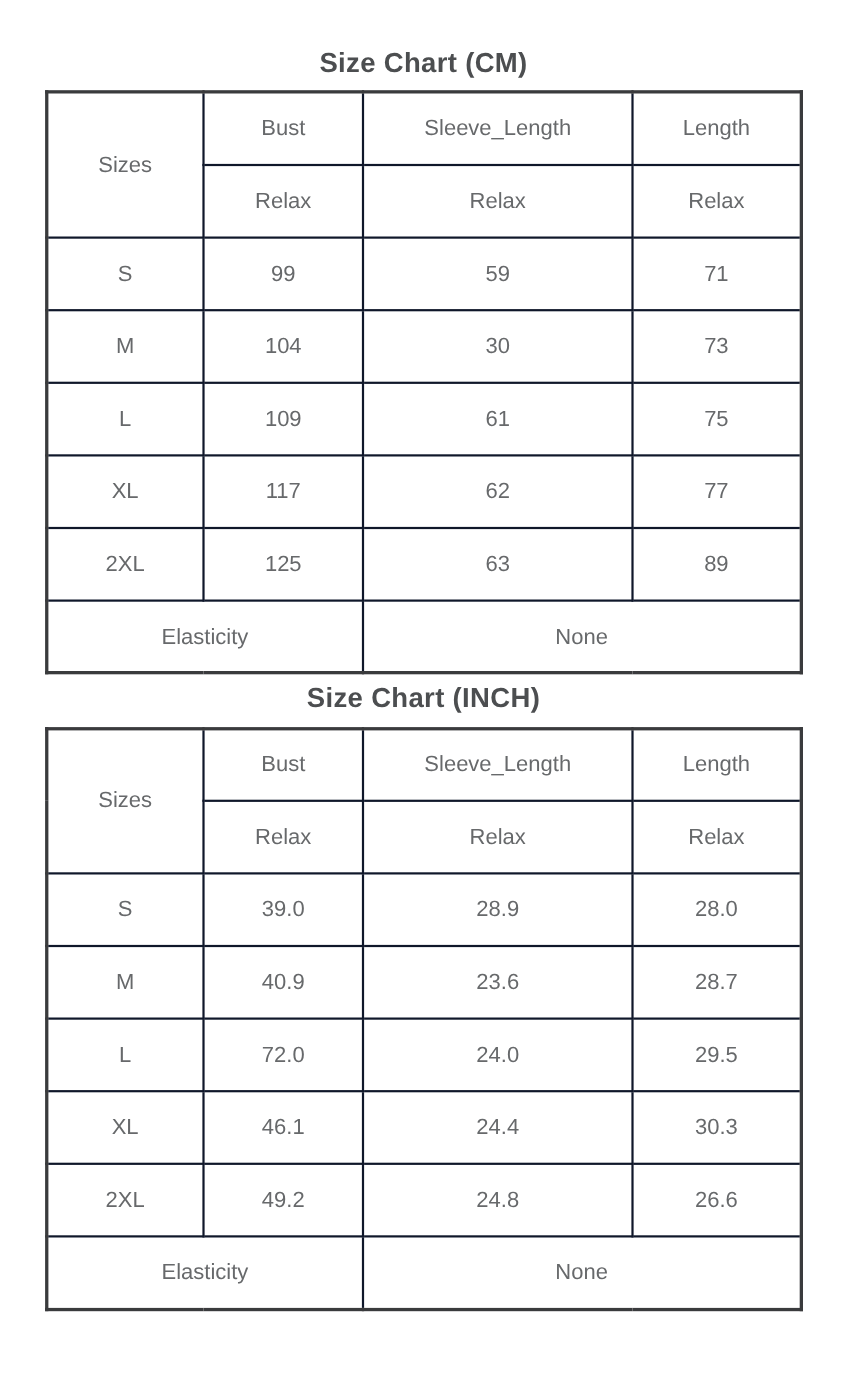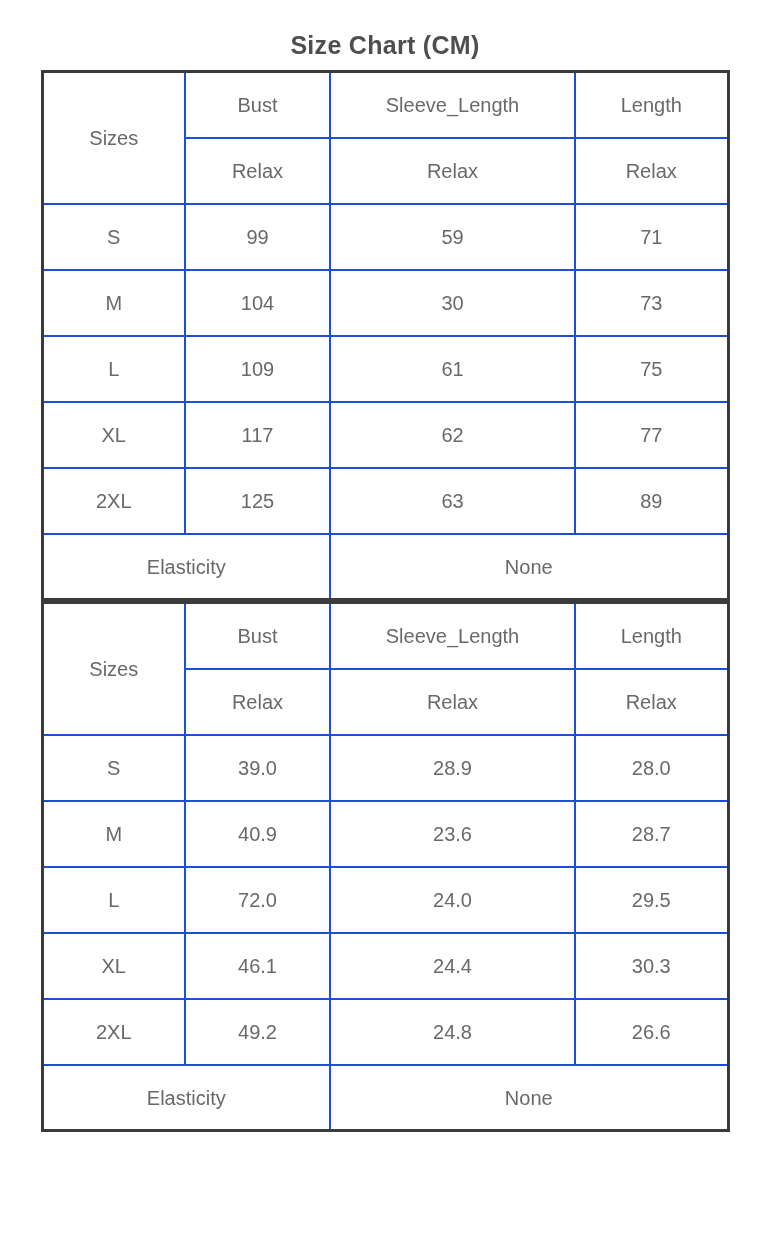--- a/index.html
+++ b/index.html
@@ -1,21 +1,21 @@
 <!DOCTYPE html>
 <html><head>
 <meta charset="utf-8">
 <style>
   * { box-sizing: border-box; }
   html, body { margin: 0; padding: 0; background: #ffffff; }
   .page {
     width: 770px;
     height: 1248px;
     background: #ffffff;
-    padding-top: 30px;
+    padding-top: 42px;
     font-family: "Liberation Sans", sans-serif;
     overflow: hidden;
   }
   .chart-title {
     margin: 0 0 9px 0;
     text-align: center;
     font-size: 25px;
     font-weight: bold;
     color: #4c4e50;
     letter-spacing: 0.3px;
@@ -24,21 +24,21 @@
   .chart-block + .chart-block .chart-title { margin-top: 7px; }
   table.size-table {
     width: 686px;
     margin: 0 auto;
     border-collapse: collapse;
     table-layout: fixed;
     border: 3px solid #3a3b3d;
     background: #ffffff;
   }
   table.size-table td {
-    border: 2px solid #1d4ed8;
+    border: 2px solid #0f172a;
     height: 66px;
     padding: 0 4px;
     text-align: center;
     vertical-align: middle;
     font-size: 20px;
     color: #67696b;
     background: #ffffff;
     line-height: 1.2;
   }
   col.c-sizes  { width: 143px; }
@@ -104,20 +104,21 @@
         </tr>
         <tr>
           <td colspan="2">Elasticity</td>
           <td colspan="2">None</td>
         </tr>
       </tbody>
     </table>
   </div>
 
   <div class="chart-block">
+    <h2 class="chart-title">Size Chart (INCH)</h2>
     <table class="size-table">
       <colgroup>
         <col class="c-sizes">
           <col class="c-bust">
           <col class="c-sleeve">
           <col class="c-length">
       </colgroup>
       <tbody>
         <tr>
           <td rowspan="2">Sizes</td>

